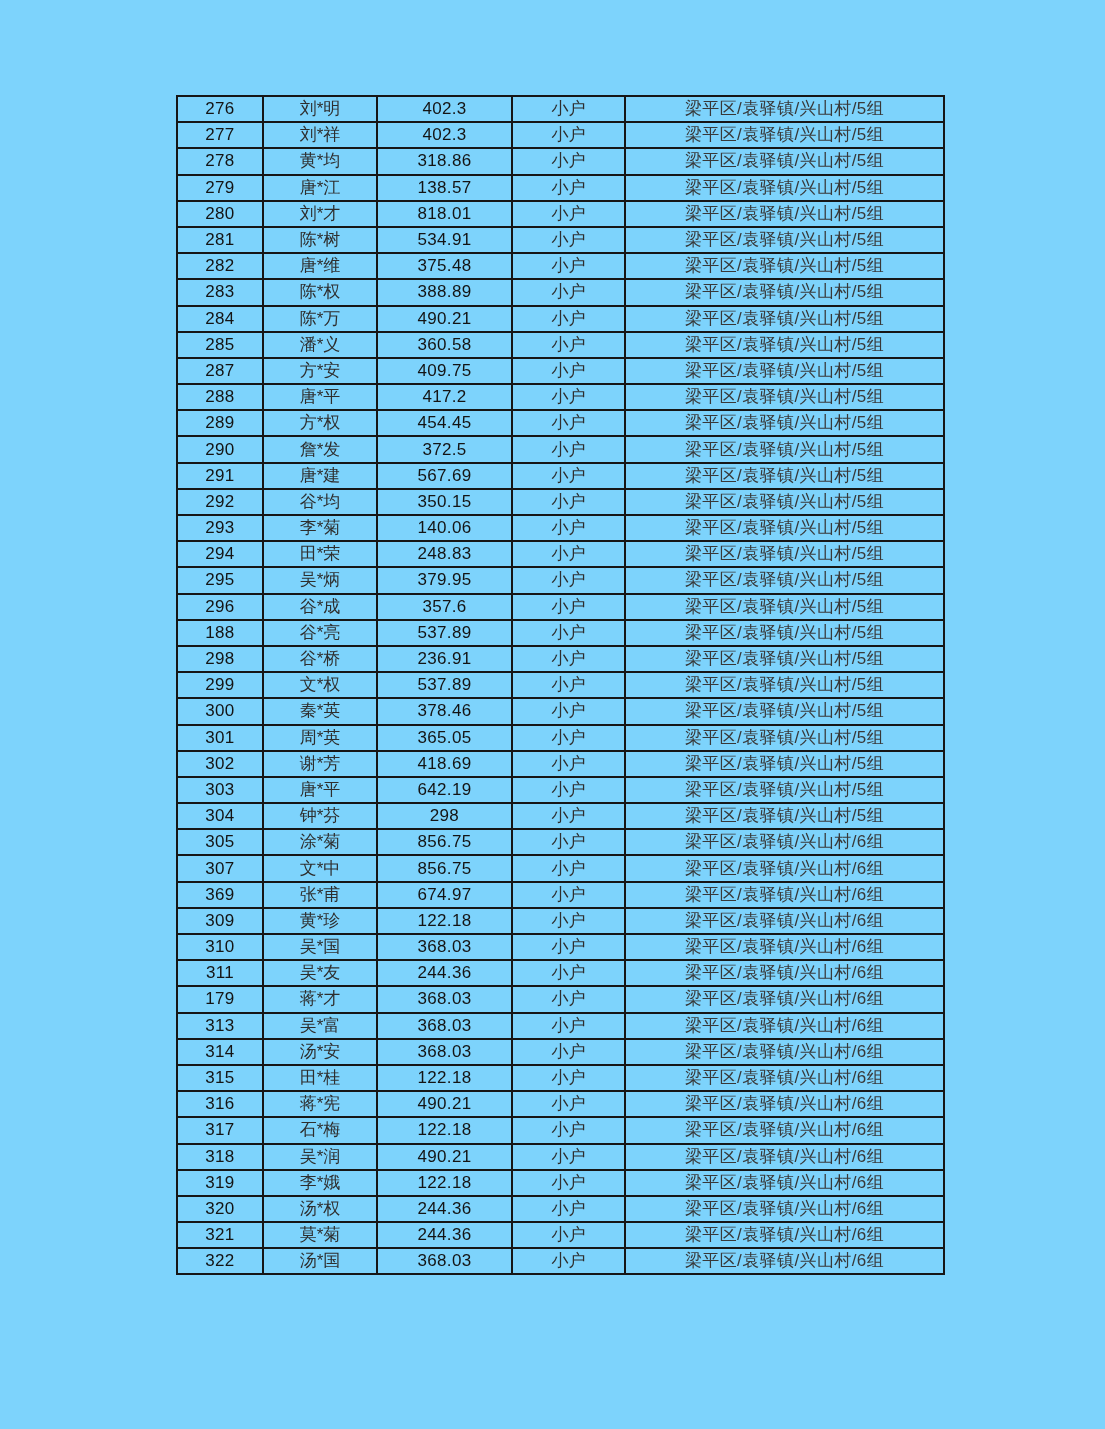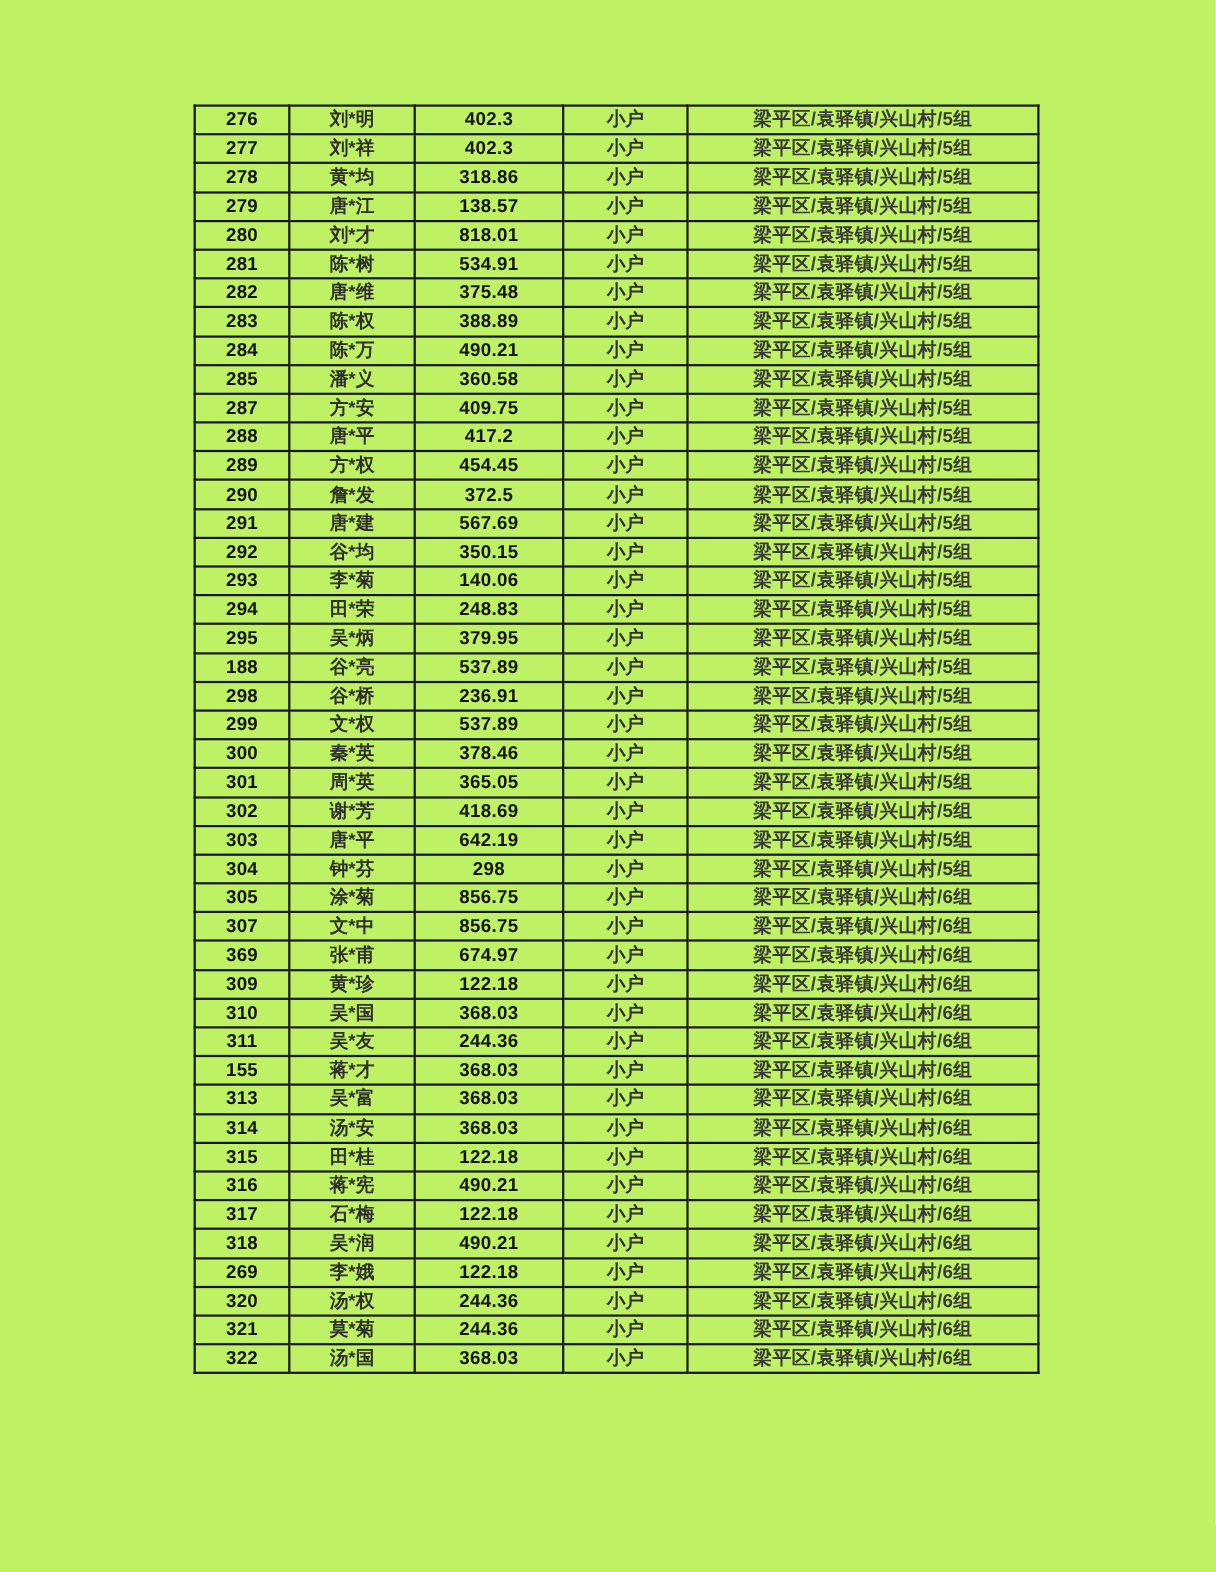--- a/index.html
+++ b/index.html
@@ -9,22 +9,21 @@
   body {
     width: 1105px;
     height: 1429px;
     background: #ffffff;
     position: relative;
     font-family: "Liberation Sans", sans-serif;
   }
   .page {
     position: absolute;
     inset: 0;
-    background: #bef264;
-    font-weight: bold;
+    background: #7dd3fc;
   }
   .data-table {
     position: absolute;
     left: 176px;
     top: 95px;
     width: 767px;
     border-collapse: collapse;
     table-layout: fixed;
   }
   .data-table td {
@@ -193,20 +192,27 @@
     <td class="cjk addr">梁平区/袁驿镇/兴山村/5组</td>
   </tr>
         <tr>
     <td class="num">295</td>
     <td class="cjk">吴*炳</td>
     <td class="num">379.95</td>
     <td class="cjk">小户</td>
     <td class="cjk addr">梁平区/袁驿镇/兴山村/5组</td>
   </tr>
         <tr>
+    <td class="num">296</td>
+    <td class="cjk">谷*成</td>
+    <td class="num">357.6</td>
+    <td class="cjk">小户</td>
+    <td class="cjk addr">梁平区/袁驿镇/兴山村/5组</td>
+  </tr>
+        <tr>
     <td class="num">188</td>
     <td class="cjk">谷*亮</td>
     <td class="num">537.89</td>
     <td class="cjk">小户</td>
     <td class="cjk addr">梁平区/袁驿镇/兴山村/5组</td>
   </tr>
         <tr>
     <td class="num">298</td>
     <td class="cjk">谷*桥</td>
     <td class="num">236.91</td>
@@ -291,21 +297,21 @@
     <td class="cjk addr">梁平区/袁驿镇/兴山村/6组</td>
   </tr>
         <tr>
     <td class="num">311</td>
     <td class="cjk">吴*友</td>
     <td class="num">244.36</td>
     <td class="cjk">小户</td>
     <td class="cjk addr">梁平区/袁驿镇/兴山村/6组</td>
   </tr>
         <tr>
-    <td class="num">155</td>
+    <td class="num">179</td>
     <td class="cjk">蒋*才</td>
     <td class="num">368.03</td>
     <td class="cjk">小户</td>
     <td class="cjk addr">梁平区/袁驿镇/兴山村/6组</td>
   </tr>
         <tr>
     <td class="num">313</td>
     <td class="cjk">吴*富</td>
     <td class="num">368.03</td>
     <td class="cjk">小户</td>
@@ -340,21 +346,21 @@
     <td class="cjk addr">梁平区/袁驿镇/兴山村/6组</td>
   </tr>
         <tr>
     <td class="num">318</td>
     <td class="cjk">吴*润</td>
     <td class="num">490.21</td>
     <td class="cjk">小户</td>
     <td class="cjk addr">梁平区/袁驿镇/兴山村/6组</td>
   </tr>
         <tr>
-    <td class="num">269</td>
+    <td class="num">319</td>
     <td class="cjk">李*娥</td>
     <td class="num">122.18</td>
     <td class="cjk">小户</td>
     <td class="cjk addr">梁平区/袁驿镇/兴山村/6组</td>
   </tr>
         <tr>
     <td class="num">320</td>
     <td class="cjk">汤*权</td>
     <td class="num">244.36</td>
     <td class="cjk">小户</td>

